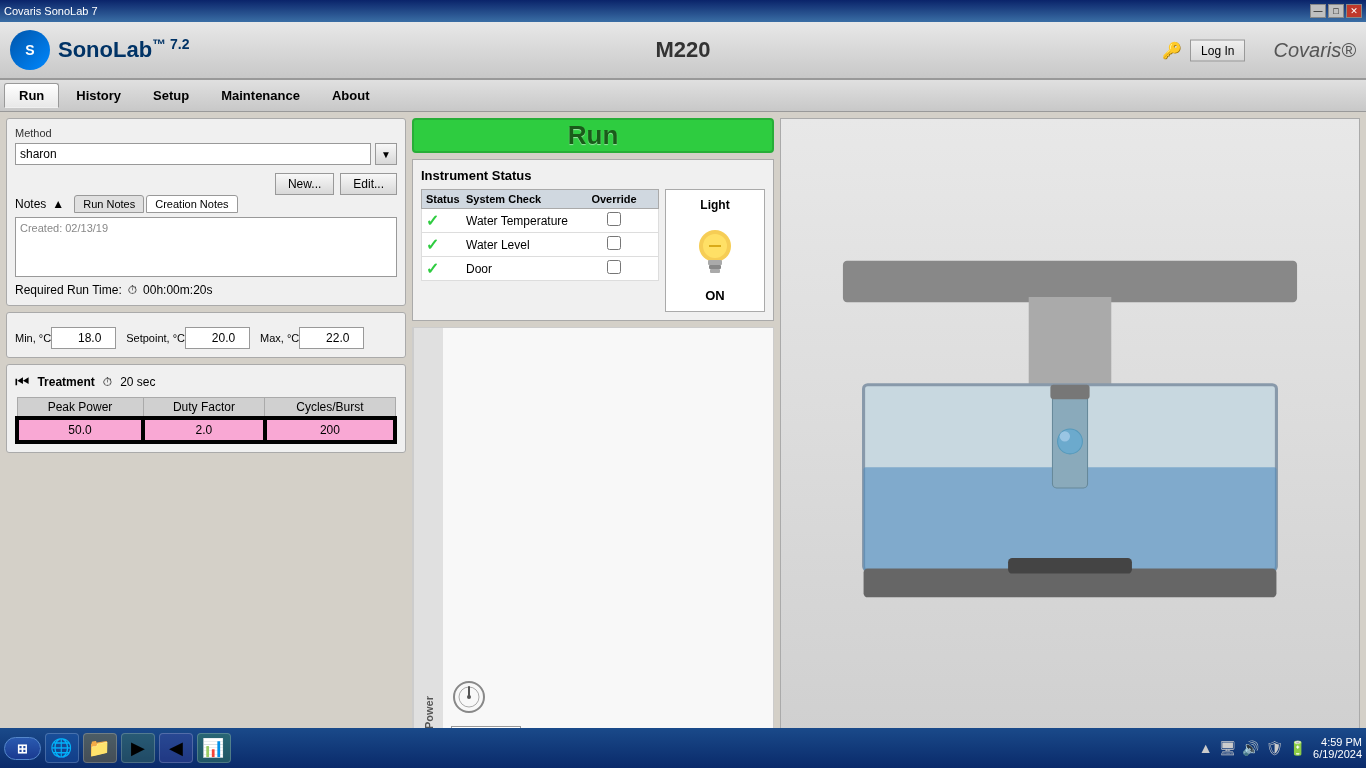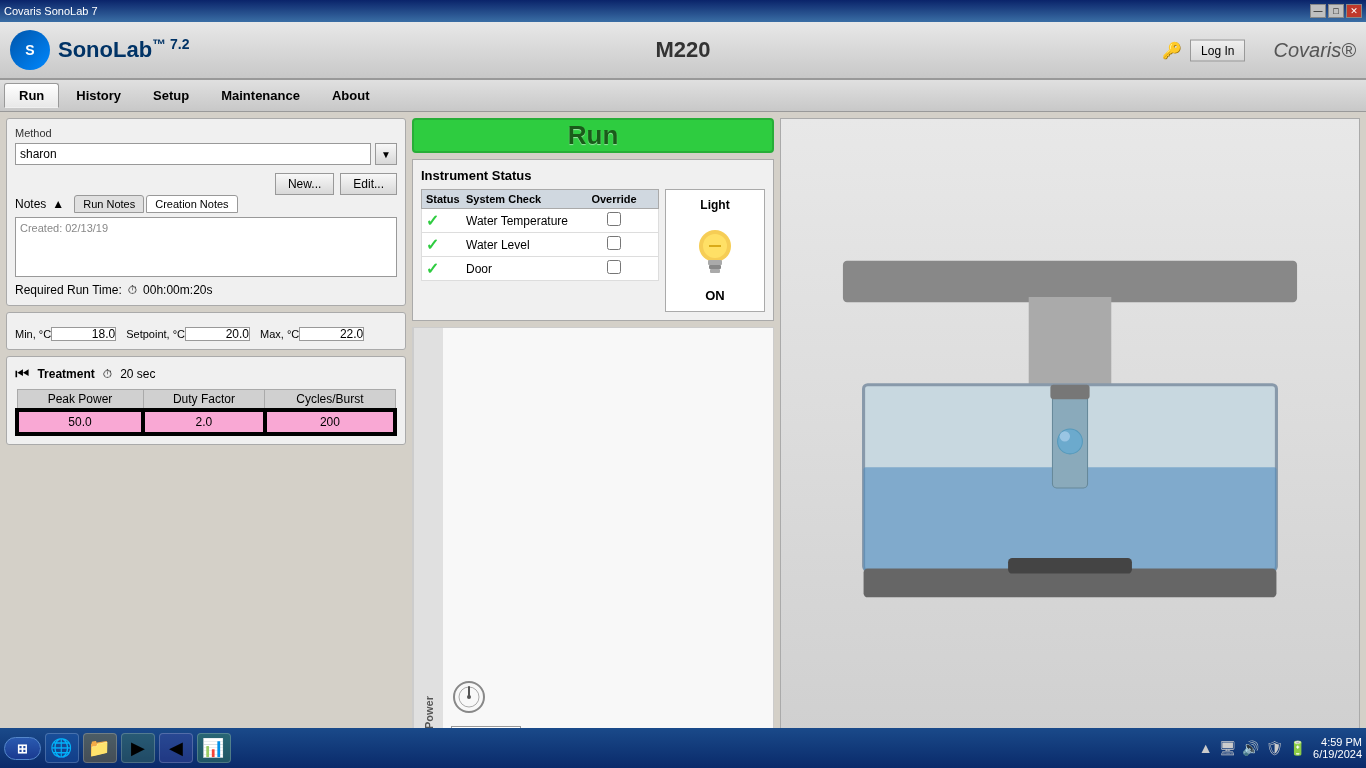--- a/index.html
+++ b/index.html
@@ -161,23 +161,23 @@
     }
     #runtime-row {
       display: flex; align-items: center; gap: 6px;
       margin-top: 6px; font-size: 12px;
     }
 
     
     #temp-row { display: flex; align-items: center; gap: 10px; margin-top: 6px; }
     .temp-field { display: flex; flex-direction: row; align-items: center; font-size: 11px; }
     .temp-input {
-      width: 65px; height: 14px;
-      border: 1px solid #999;
-      text-align: right;
+      width: 65px; height: 22px;
+      border: 1px solid #999;
+      text-align: center;
       font-size: 12px;
       background: white;
       padding-left: 12px;
     }
 
     
     #treatment-section {}
     #treatment-header { display: flex; align-items: center; gap: 8px; margin-bottom: 6px; }
     #treatment-table { width: 100%; border-collapse: collapse; font-size: 12px; }
     #treatment-table th {

